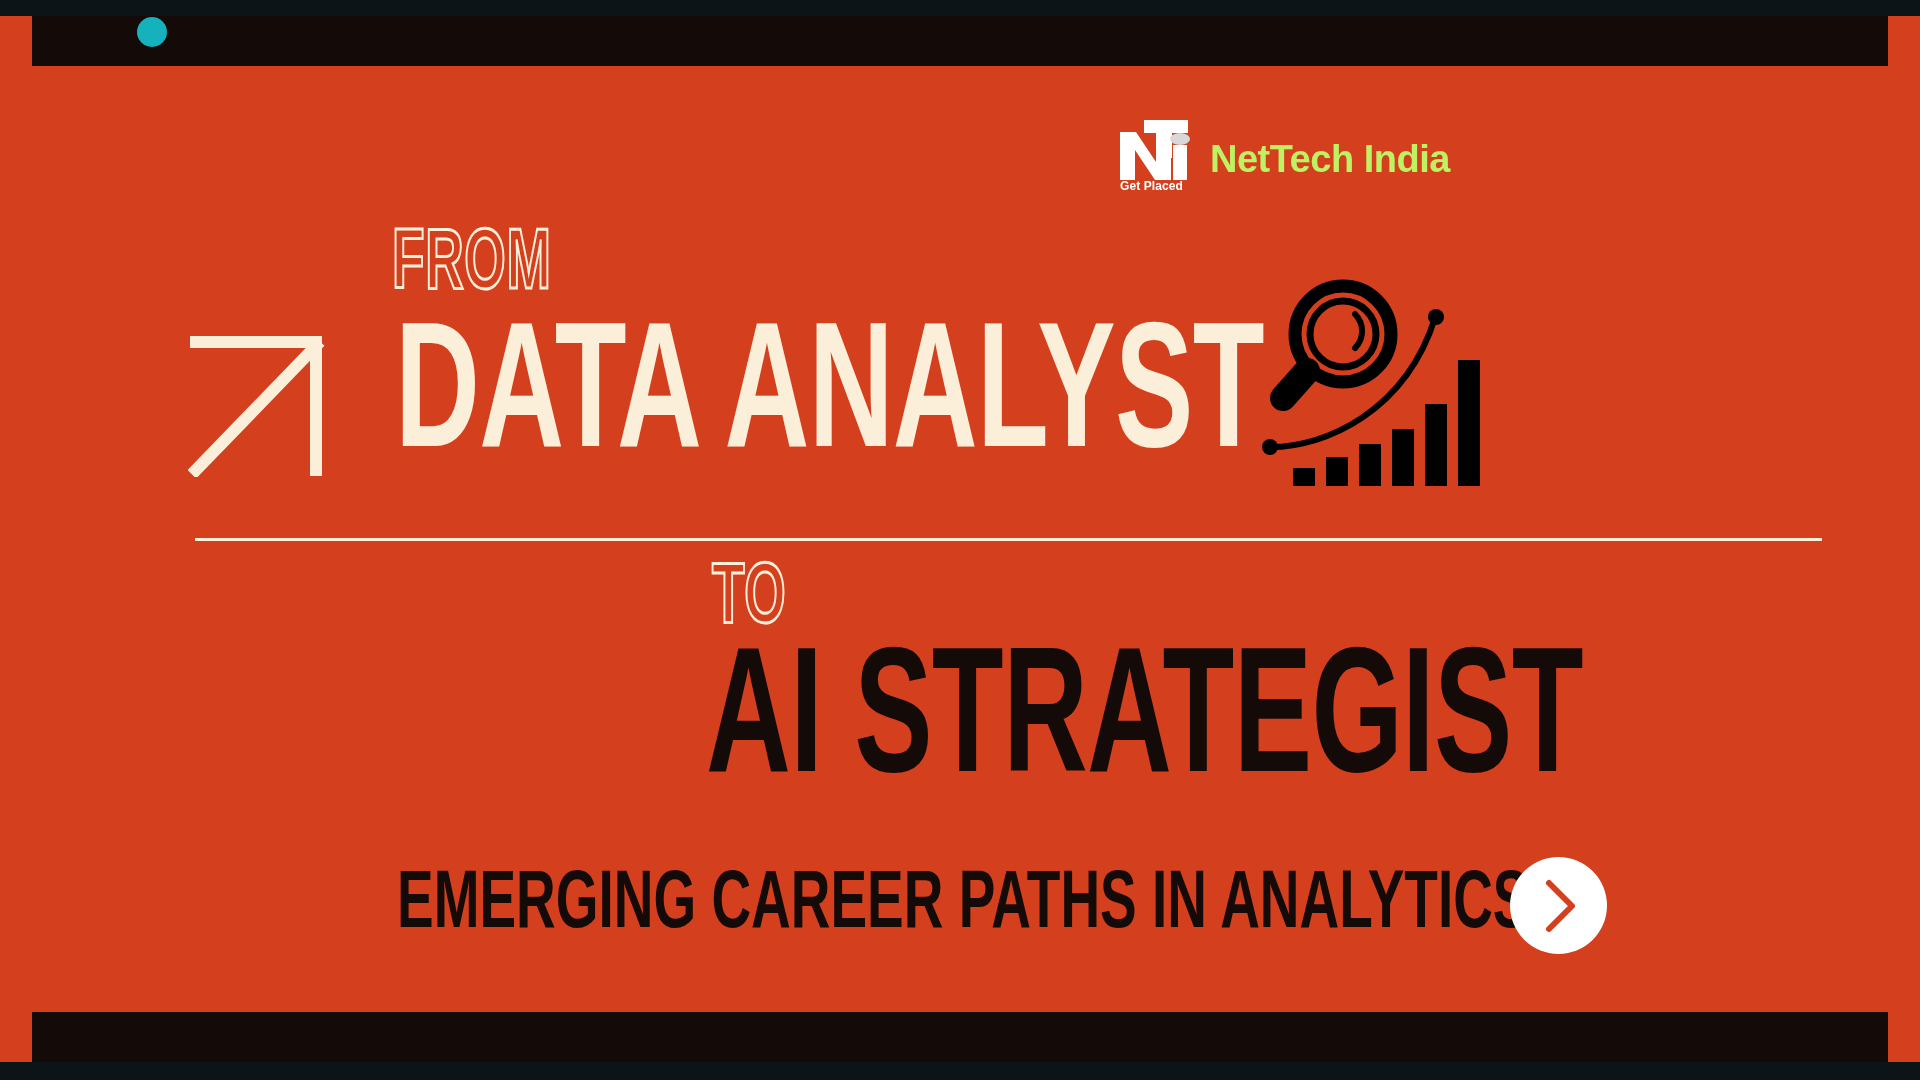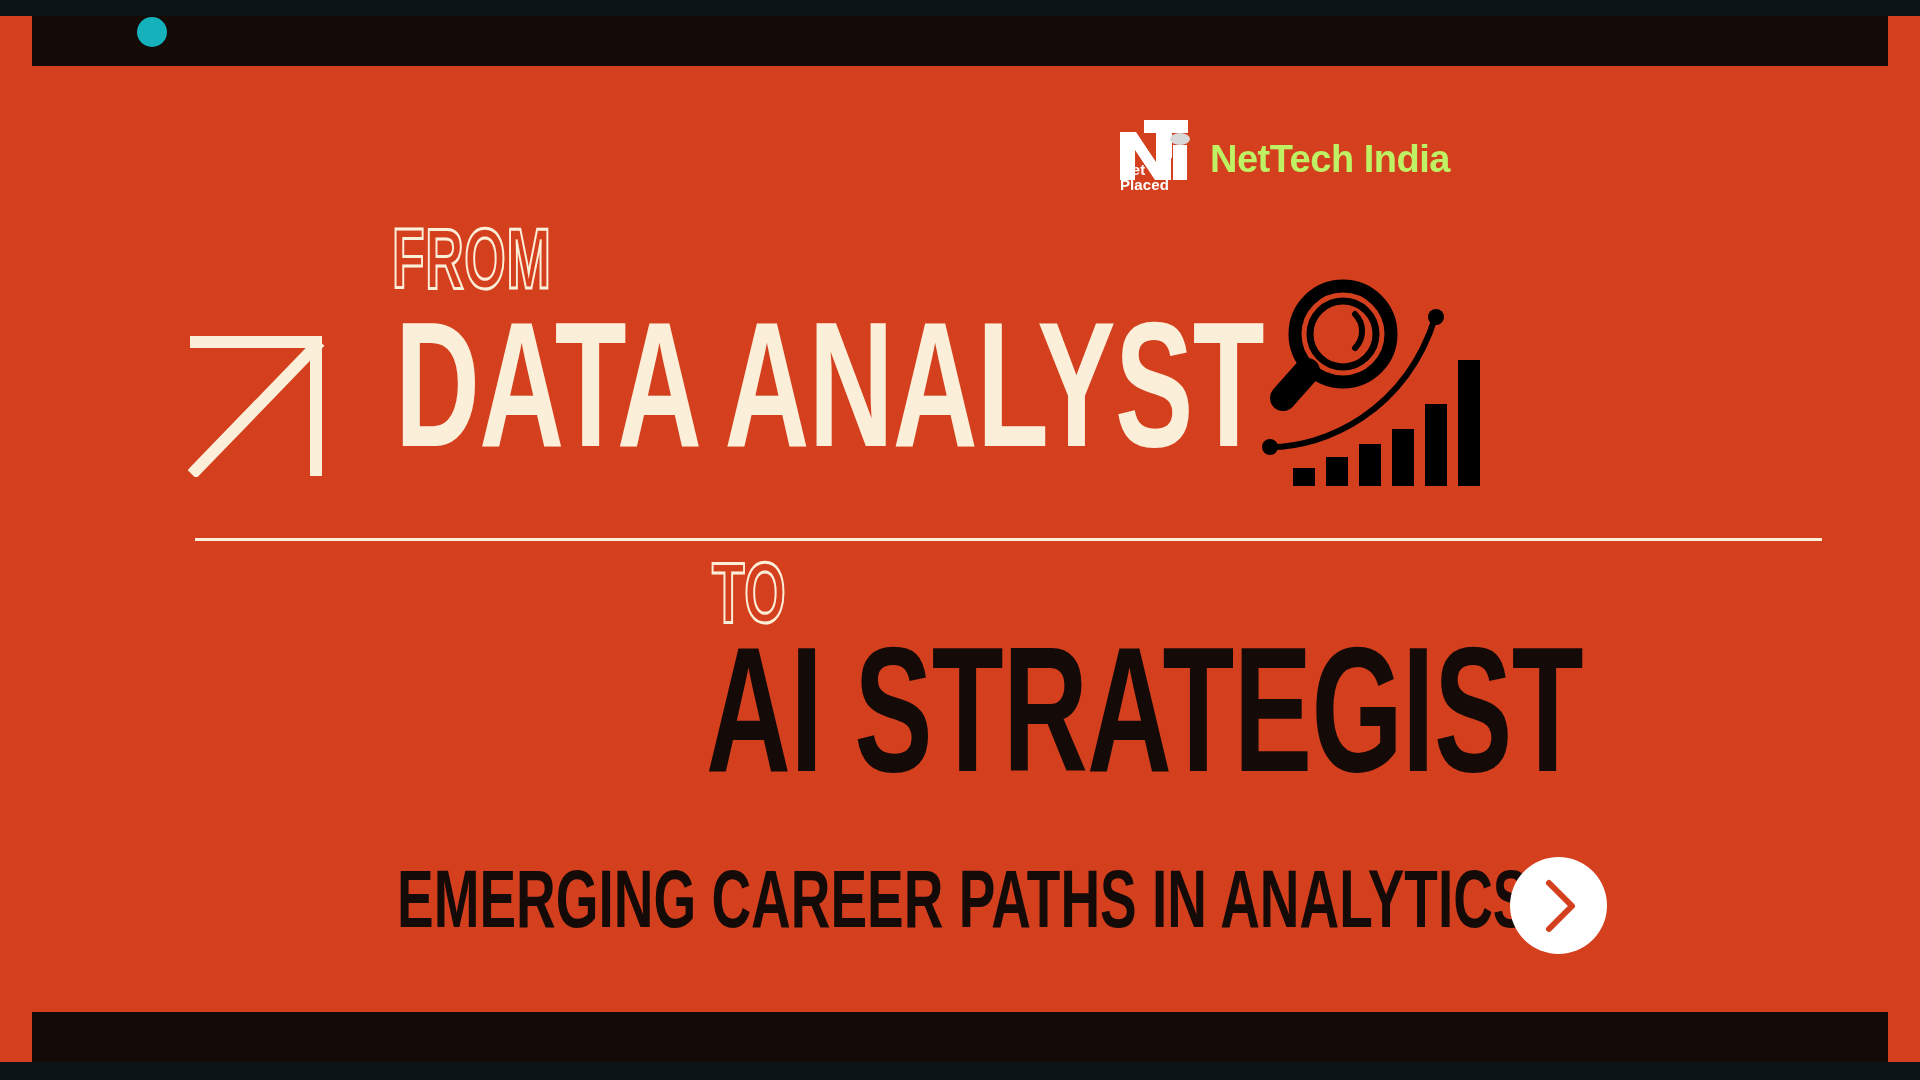--- a/index.html
+++ b/index.html
@@ -77,21 +77,21 @@
   .logo-mark {
     position: relative;
     width: 78px;
     height: 72px;
   }
   .logo-mark svg { display: block; }
   .logo-tag {
     position: absolute;
     left: 2px;
     bottom: -2px;
-    font-size: 15px;
+    font-size: 12px;
     font-weight: bold;
     color: #ffffff;
     letter-spacing: .1px;
     line-height: 1;
   }
   .logo-word {
     font-size: 38px;
     font-weight: bold;
     color: #bef264;
     letter-spacing: -0.5px;

